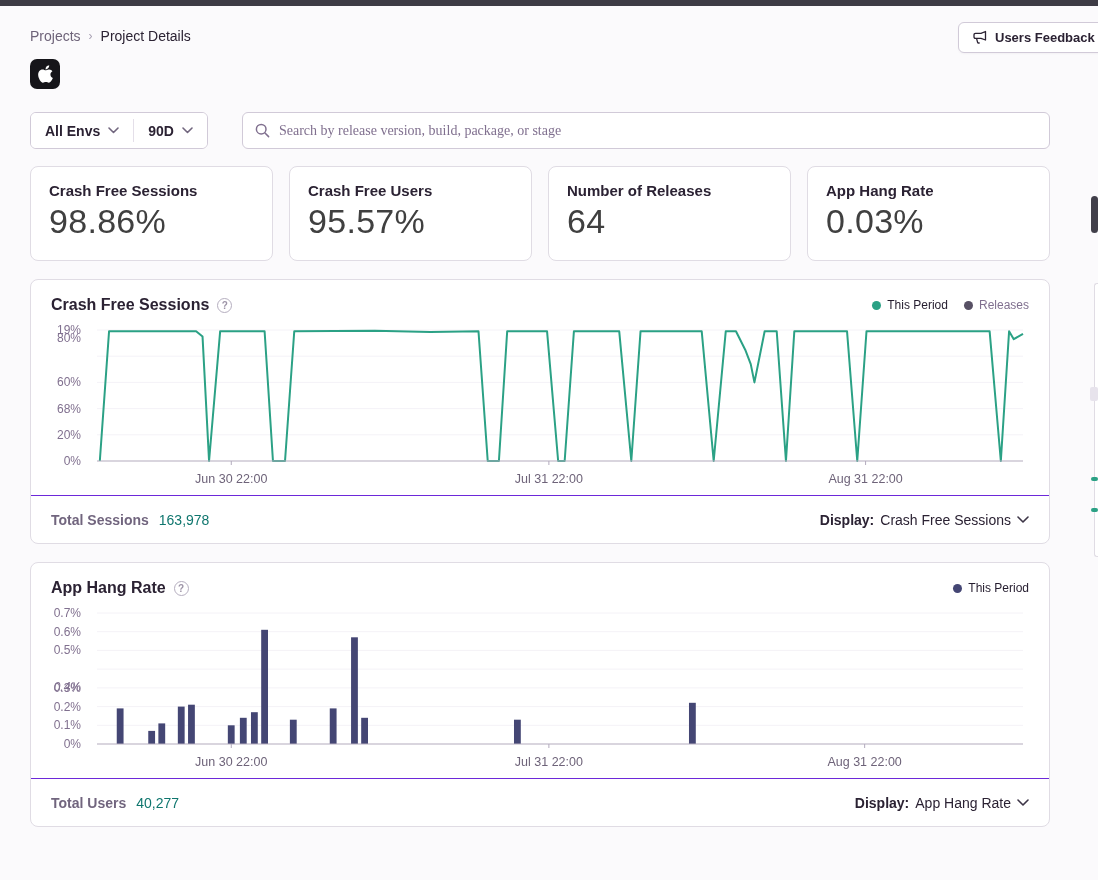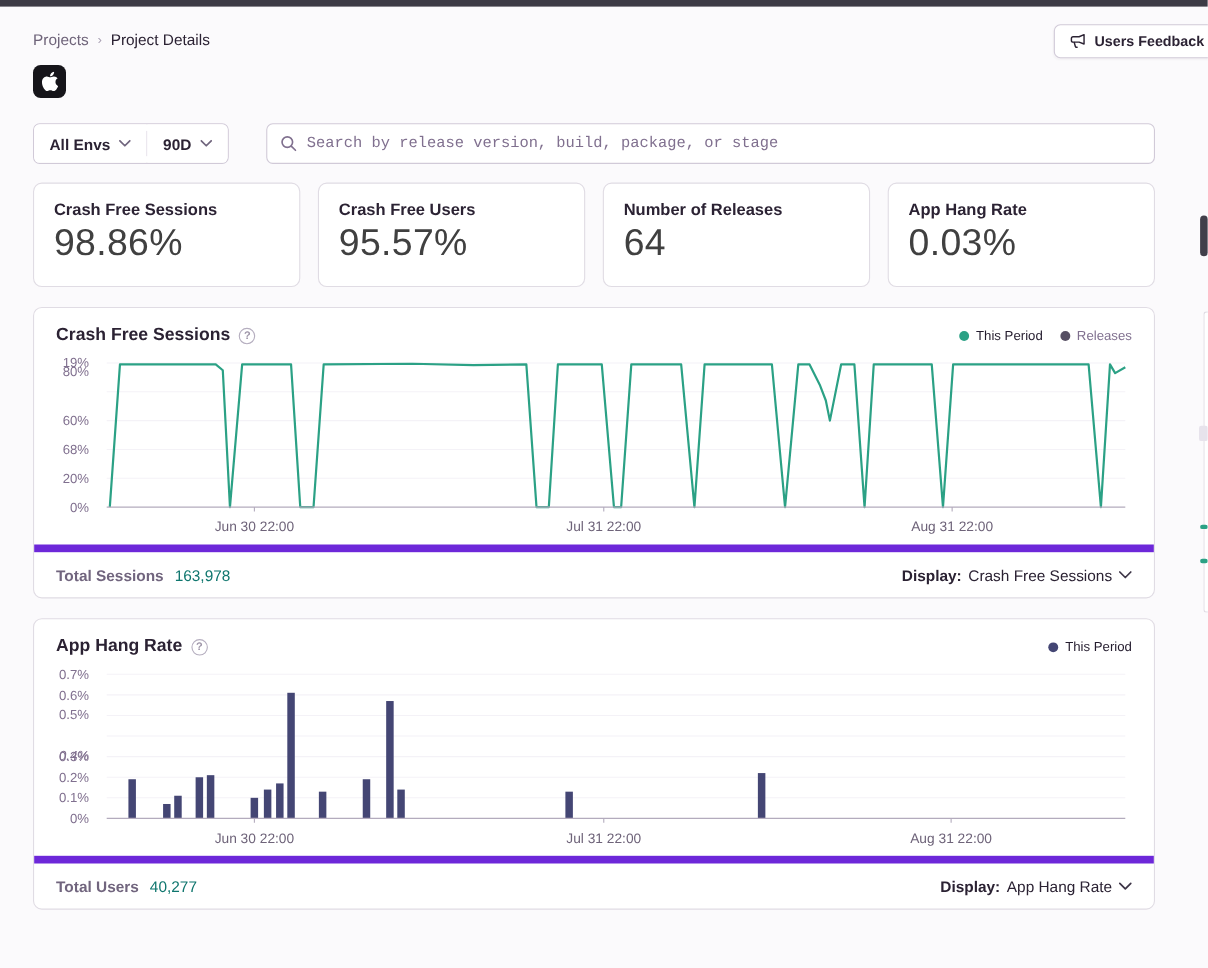--- a/index.html
+++ b/index.html
@@ -48,21 +48,21 @@
     font-size:14px; font-weight:700; color:#2b2233; background:#fff; border:none;
     cursor:pointer; font-family:inherit;
   }
   .picker-divider { width:1px; background:#e4dfe9; margin:6px 0; }
   .search-box {
     flex:1; height:37px; background:#fff; border:1px solid #d1cad8; border-radius:6px;
     display:flex; align-items:center; padding:0 12px; gap:9px;
   }
   .search-box input {
     flex:1; border:none; outline:none; font-size:14px; color:#ef4444;
-    font-family:Liberation Mono, monospace; background:transparent;
+    font-family:Liberation Serif, serif; background:transparent;
   }
   .search-box input::placeholder { color:#80708f; }
 
   
   .stat-cards { margin-top:17px; display:grid; grid-template-columns:repeat(4,1fr); gap:16px; }
   .stat-card {
     background:#fff; border:1px solid #e0dce4; border-radius:8px;
     padding:15px 18px 14px; height:95px;
   }
   .stat-label { font-size:15px; font-weight:700; color:#2b2233; }
@@ -98,21 +98,21 @@
   .ytick {
     position:absolute; right:8px; font-size:12px; color:#80708f; width:50px; text-align:right;
   }
   .x-axis { position:relative; height:24px; margin-left:66px; margin-right:26px; }
   .xtick {
     position:absolute; top:7px; transform:translateX(-50%);
     font-size:12.5px; color:#6e6379; white-space:nowrap;
   }
 
   .panel-footer {
-    border-top:7px solid #6d28d9; padding:0 20px; height:48px;
+    border-top:1px solid #6d28d9; padding:0 20px; height:48px;
     display:flex; align-items:center; justify-content:space-between;
   }
   .footer-stat { display:flex; align-items:baseline; gap:10px; font-size:14px; }
   .footer-stat-label { font-weight:700; color:#71657e; }
   .footer-stat-value { color:#0f766e; }
   .display-select { display:flex; align-items:center; gap:6px; font-size:14px; cursor:pointer; }
   .display-label { font-weight:700; color:#2b2233; }
   .display-value { color:#2b2233; }
 
   

